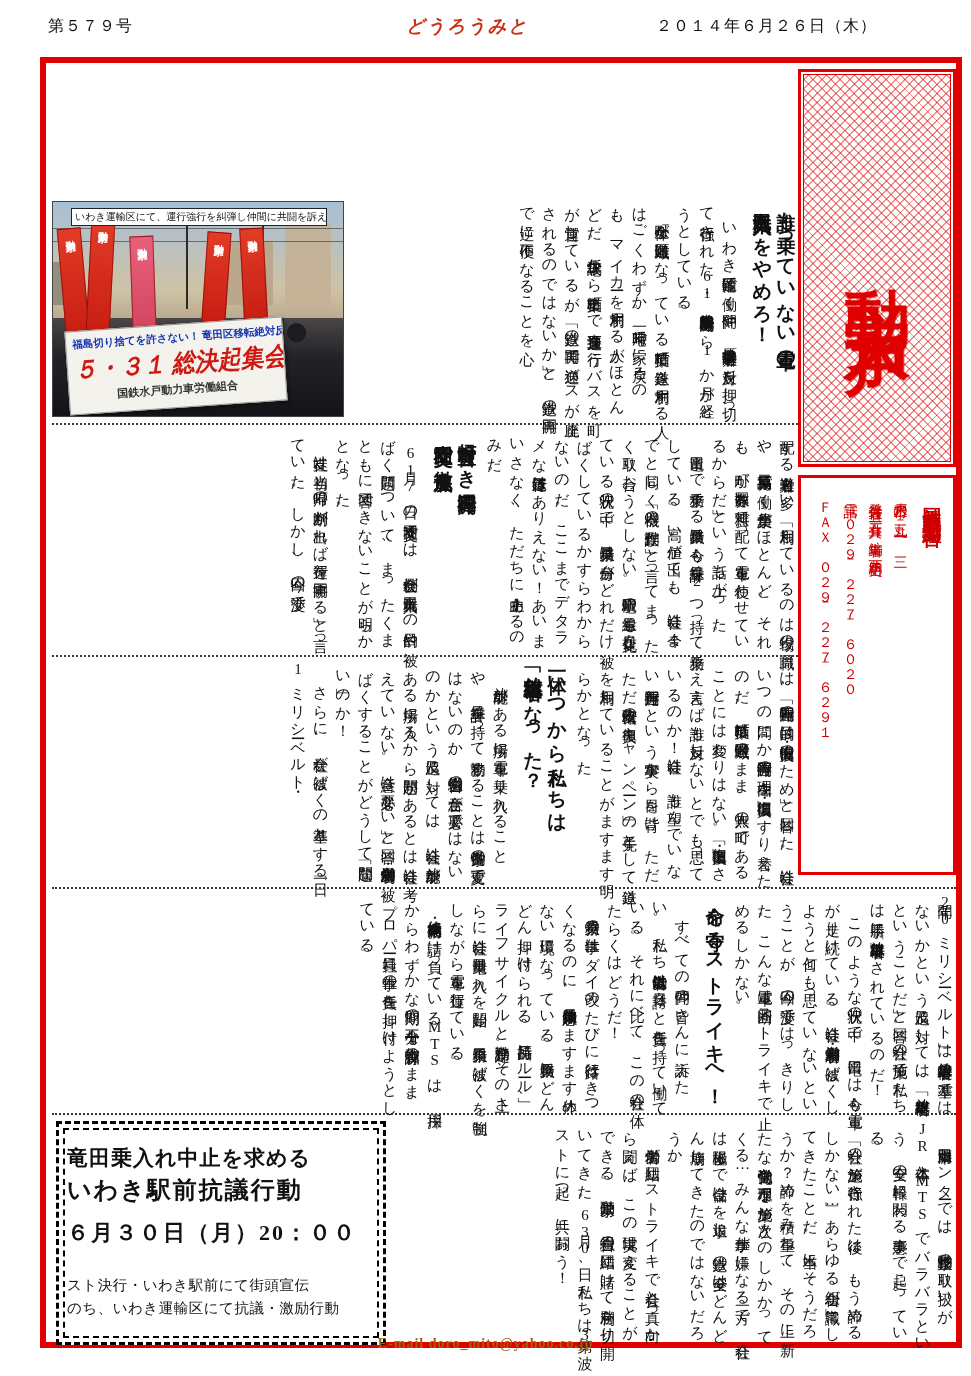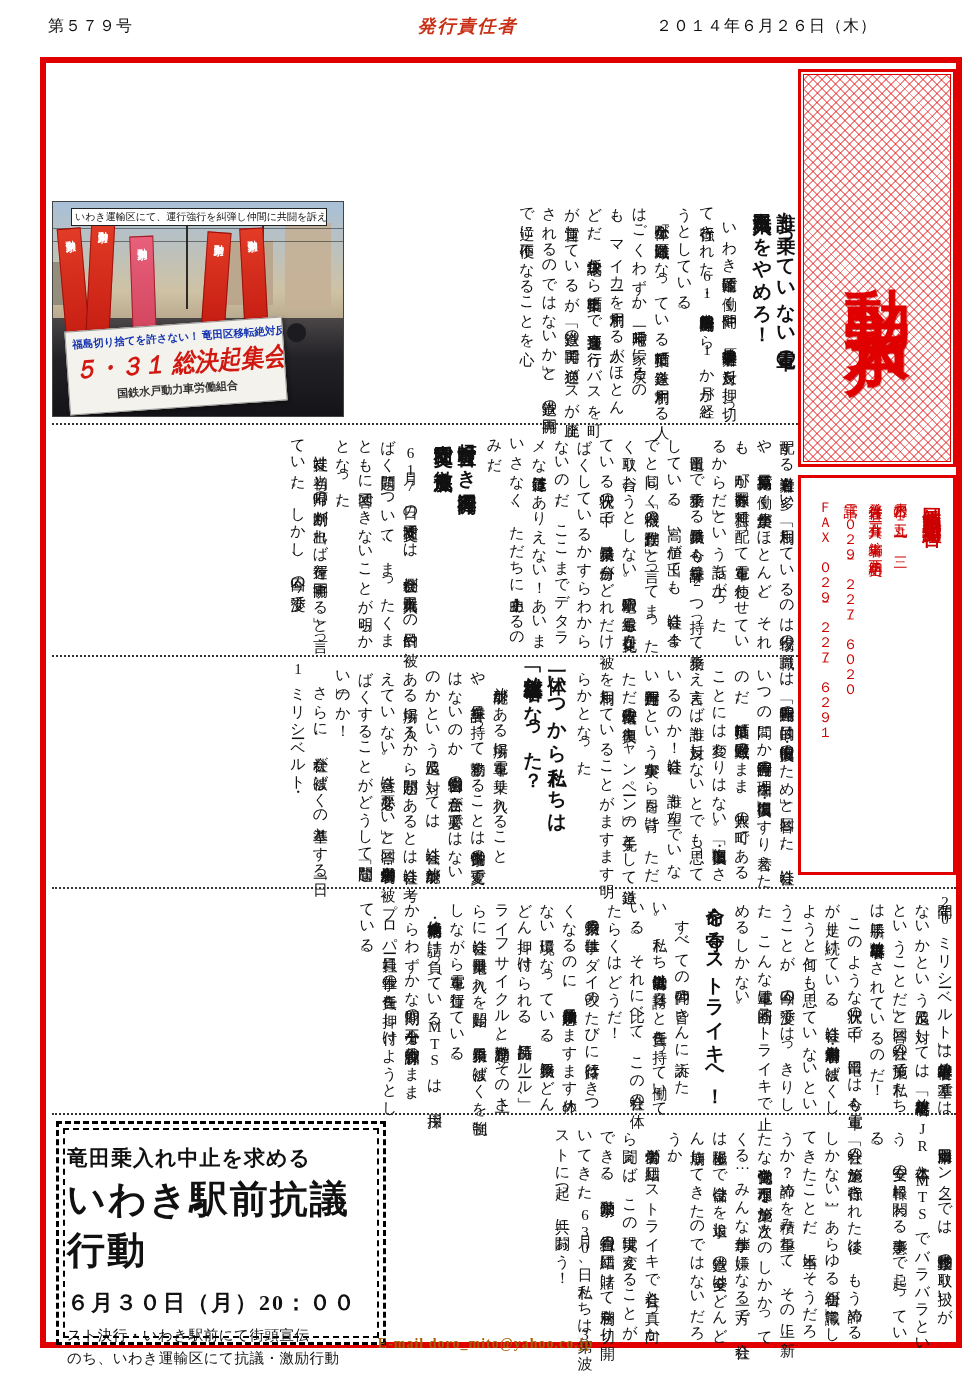--- a/index.html
+++ b/index.html
@@ -90,35 +90,35 @@
   .rb3 { color:#333; font-weight:bold; font-size:11px; white-space:nowrap; margin-top:3px; }
   .photocap { position:absolute; left:18px; top:6px; width:256px; background:#fff;
               border:1px solid #222; font-size:10px; padding:1px 3px; text-align:center;
               white-space:nowrap; overflow:hidden; color:#111; }
 
   
   .announce { position:absolute; left:10px; top:1058px; width:330px; height:224px;
               border:3px dashed #000; padding:10px 8px; text-align:left; background:#fff; }
   .announce::before { content:""; position:absolute; inset:4px; border:2px dashed #000; pointer-events:none; }
   .an1 { font-weight:bold; font-size:21px; margin-top:10px; letter-spacing:1px; }
-  .an2 { font-weight:bold; font-size:38px; letter-spacing:2px; margin-top:2px;
+  .an2 { font-weight:bold; font-size:24px; letter-spacing:2px; margin-top:2px;
          font-family:"Liberation Sans", sans-serif; }
   .an3 { font-weight:bold; font-size:22px; letter-spacing:2px; margin-top:12px; }
-  .an4 { font-size:14.5px; margin-top:8px; letter-spacing:0.5px; }
+  .an4 { font-size:14.5px; margin-top:28px; letter-spacing:0.5px; }
   .an5 { font-size:14.5px; margin-top:4px; letter-spacing:0.5px; }
 
   .email { position:absolute; left:0; right:0; top:1336px; text-align:center;
            color:#a16207; font-size:14px; font-weight:bold; letter-spacing:1px; }
 </style>
 </head>
 <body>
 
 <div class="topstrip">
   <div class="issue-no">第５７９号</div>
-  <div class="nl-name">発行責任者</div>
+  <div class="nl-name">どうろうみと</div>
   <div class="nl-date">２０１４年６月２６日（木）</div>
 </div>
 
 <div class="page">
 
 
   <div class="masthead">
     <div class="vtitle">動労水戸</div>
   </div>
 

